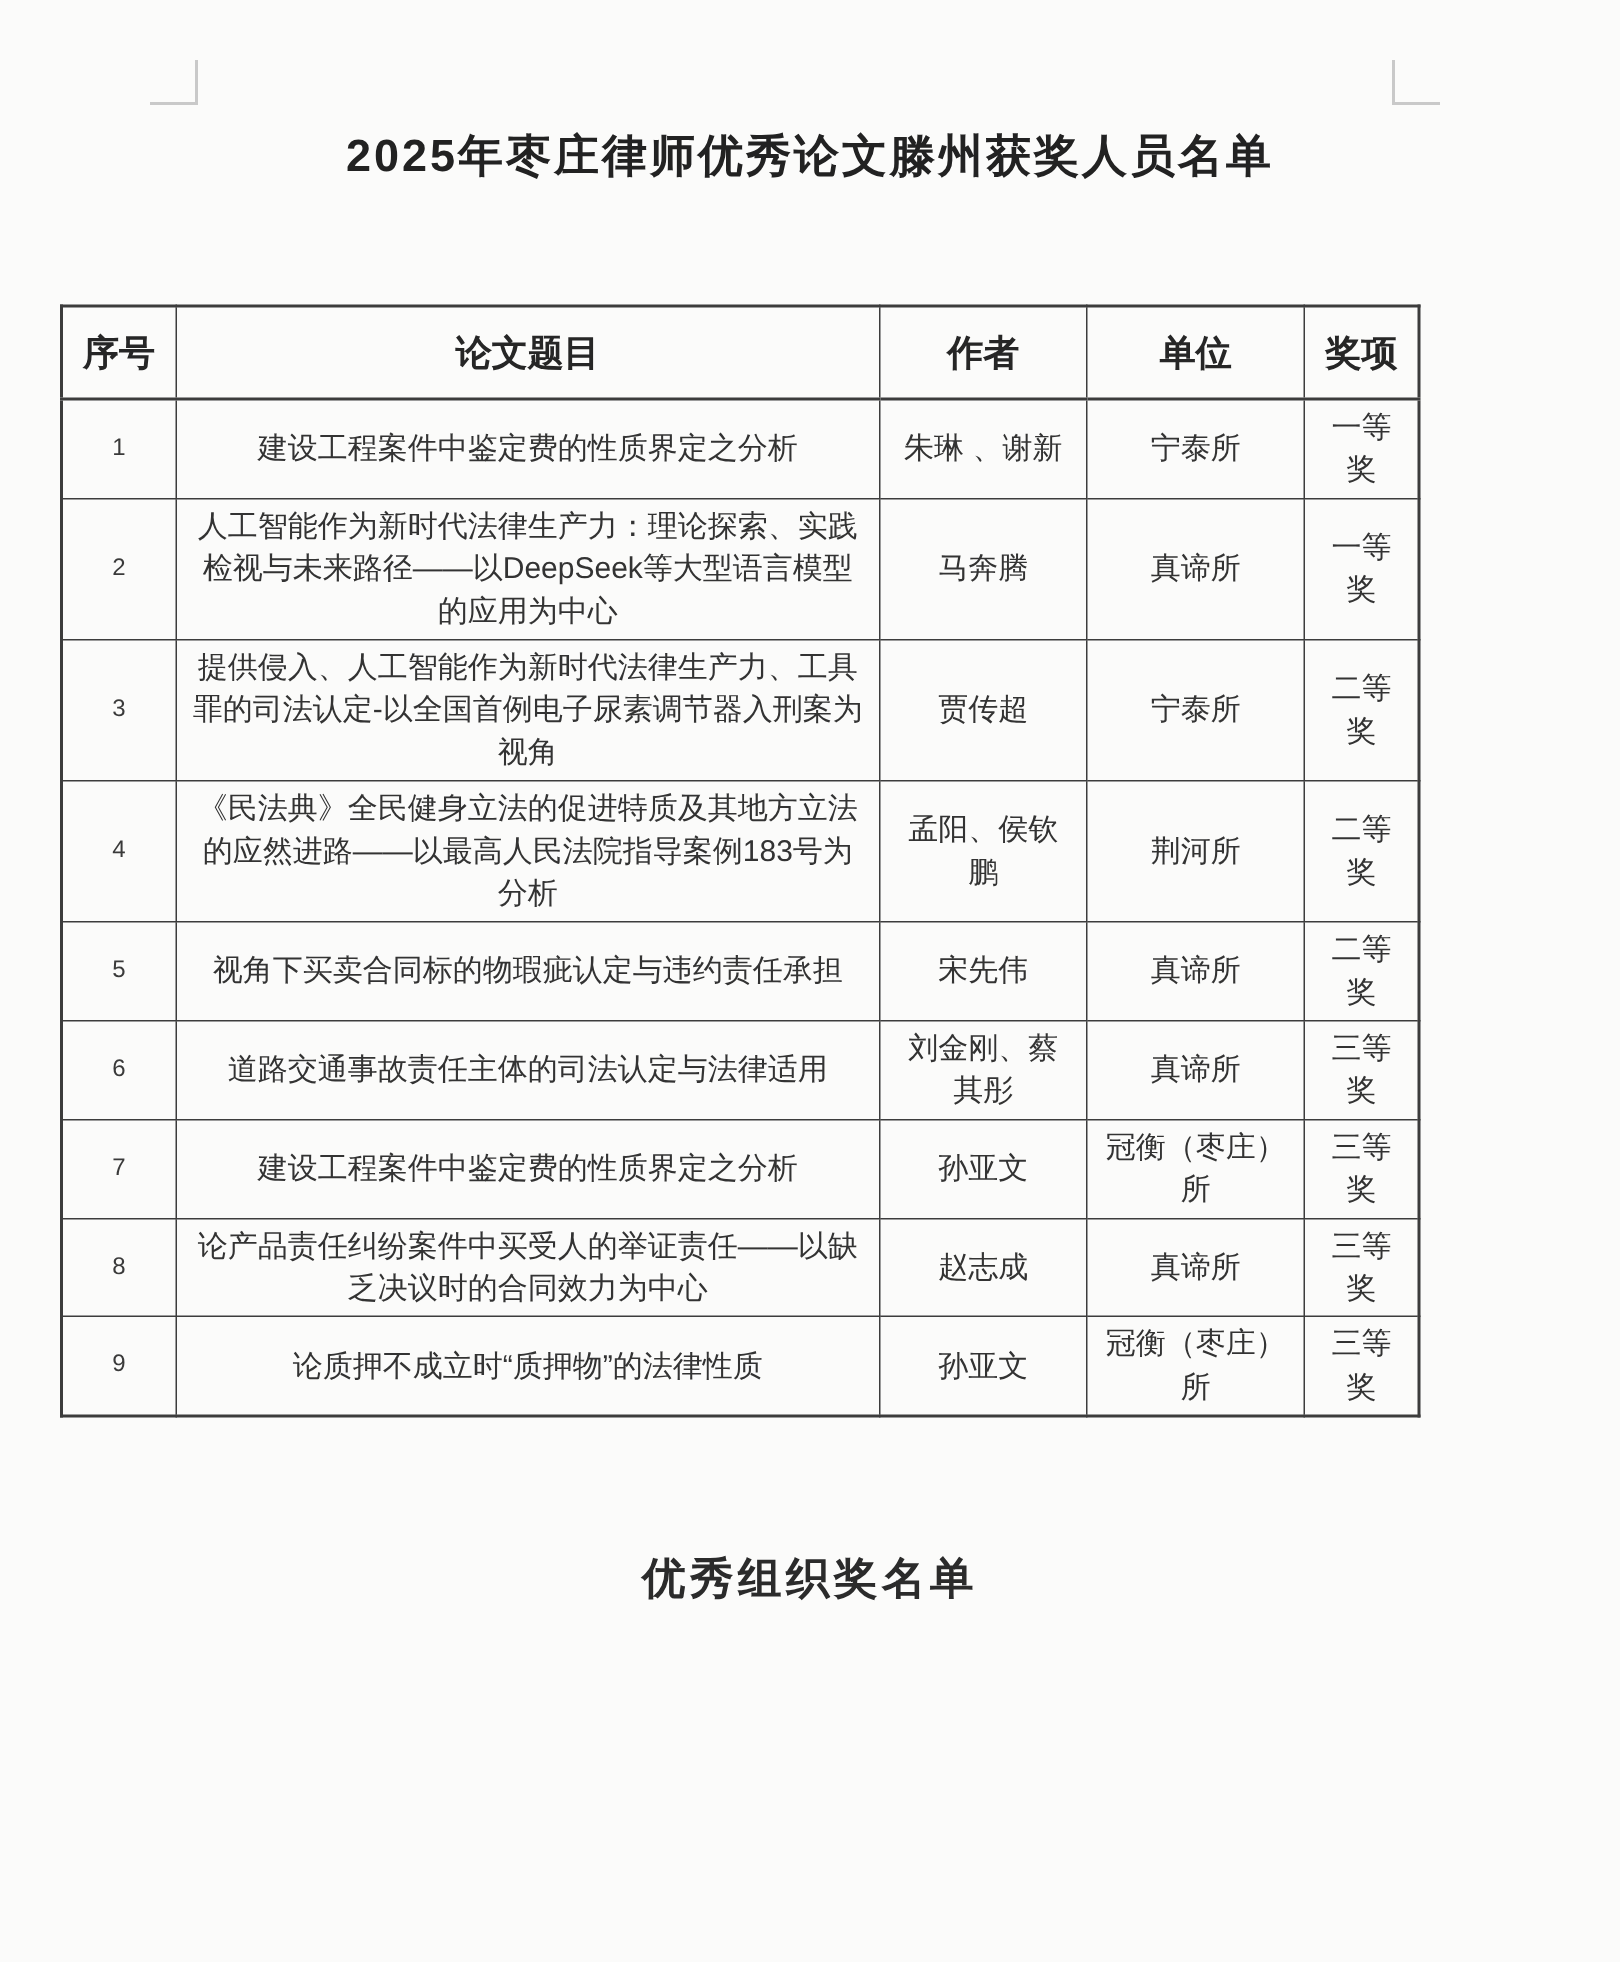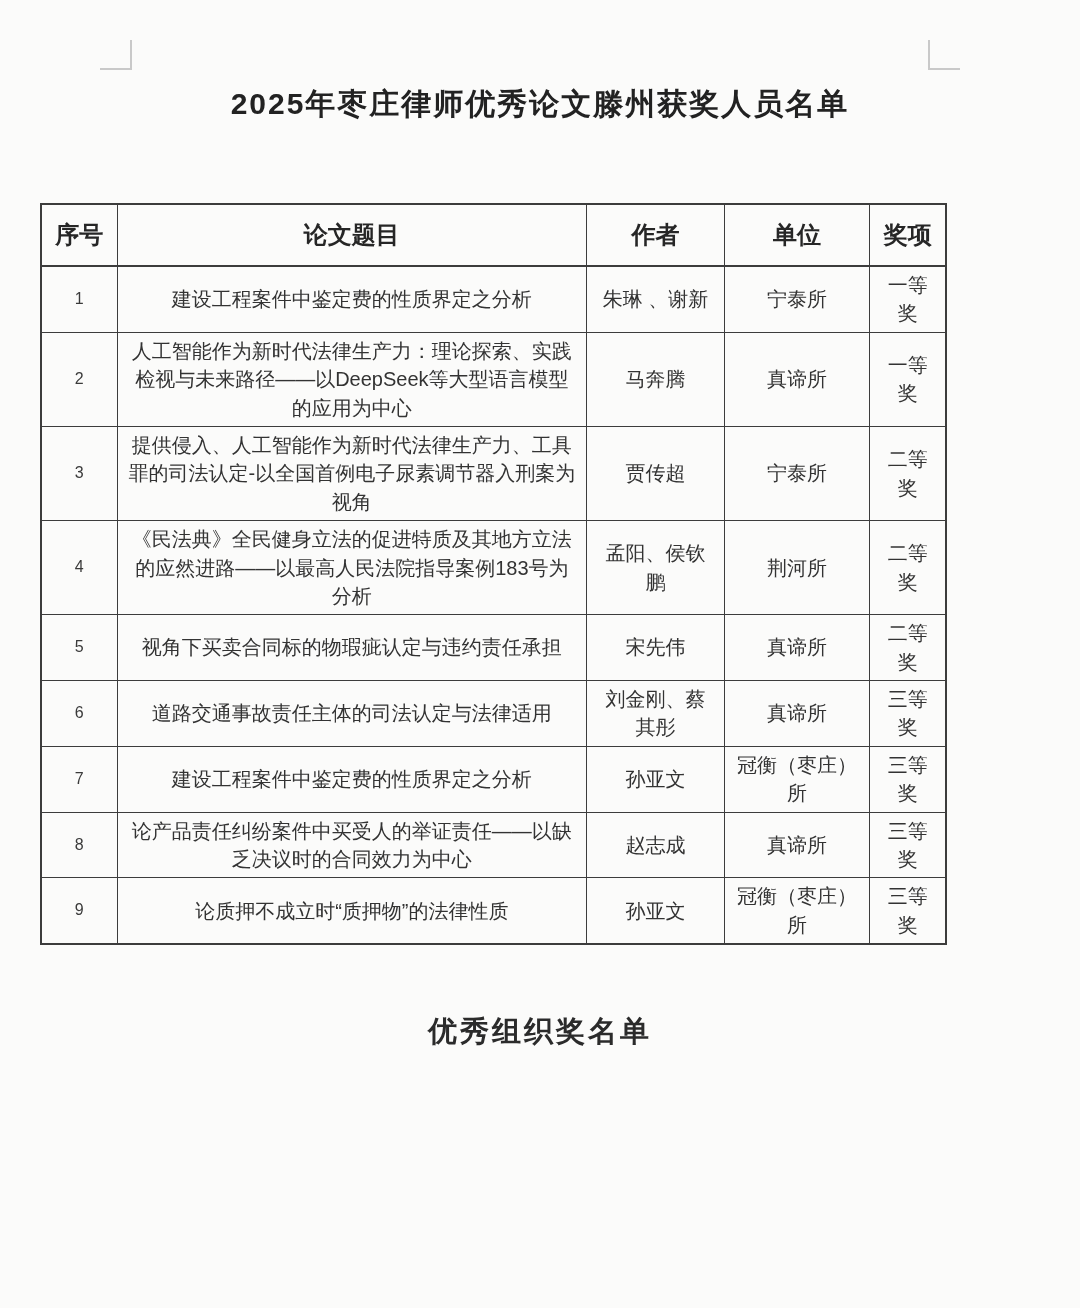--- a/index.html
+++ b/index.html
@@ -72,21 +72,21 @@
     font-size: 20px;
     line-height: 1.42;
     height: 52px;
     color: #333;
   }
   .award-table td.num {
     font-size: 16px;
     color: #3a3a3a;
   }
   .org-heading {
-    margin: 67px 0 0 0;
+    margin: 88px 0 0 0;
     text-align: center;
     font-size: 29px;
     font-weight: 700;
     letter-spacing: 3px;
     color: #2b2b2b;
   }
 </style>
 </head>
 <body>
 

